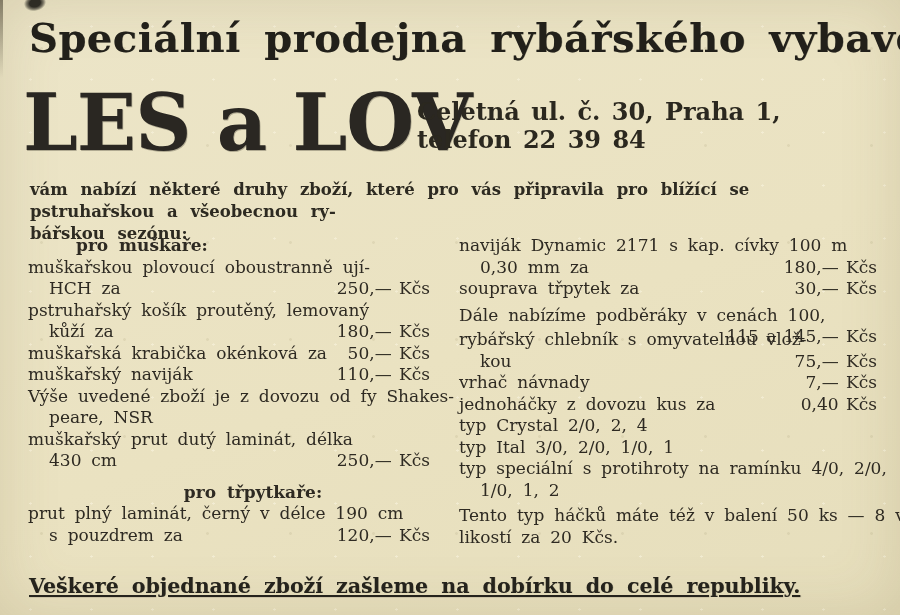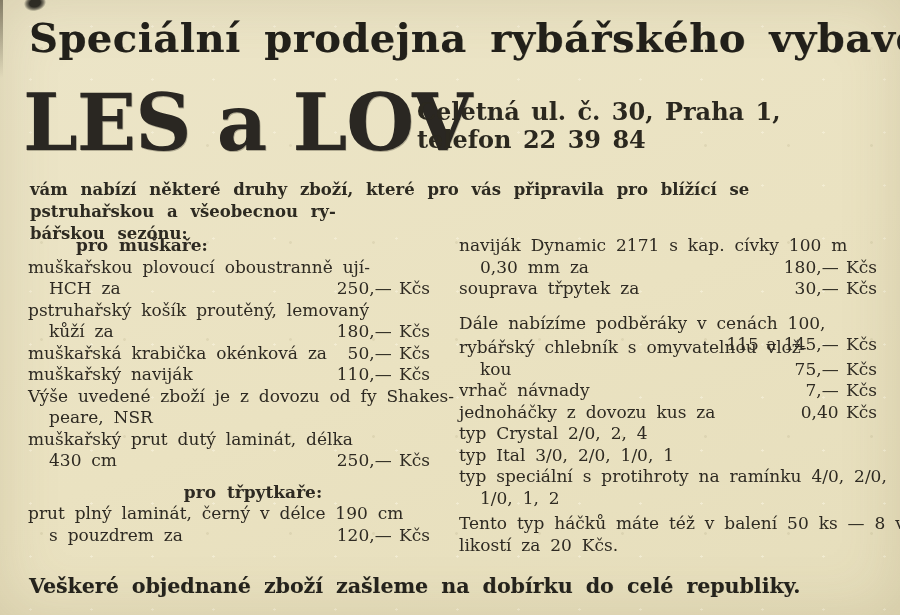--- a/index.html
+++ b/index.html
@@ -37,26 +37,27 @@
     font-size:16.5px;font-weight:bold;line-height:22px;
     color:#2d2a21;word-spacing:7px;
   }
   .col{position:absolute;top:235px;font-size:17px;line-height:21.5px;word-spacing:4.5px;}
   .col-left{left:28px;width:402px;}
   .col-right{left:459px;width:418px;}
   .ln{position:relative;white-space:nowrap;}
   .ln .prc{position:absolute;right:0;top:0;word-spacing:2px;}
   .ind{padding-left:21px;}
   .hd{font-weight:bold;word-spacing:5px;margin-left:48px;}
-  .g10{margin-top:10px;text-align:center;} .g5{margin-top:13px;} .g4{margin-top:4px;} .g3{margin-top:3px;}
+  .g10{margin-top:10px;text-align:center;} .g5{margin-top:5px;} .g4{margin-top:4px;} .g3{margin-top:3px;}
   .footer{
     position:absolute;left:29px;top:574px;
     font-size:20.5px;font-weight:bold;color:#25231c;
     word-spacing:6px;white-space:nowrap;
     text-shadow:.4px .4px 0 rgba(40,36,26,.3);
+    text-decoration:underline;
   }
   .ink-blob{
     position:absolute;left:24px;top:-5px;width:22px;height:16px;
     background:radial-gradient(ellipse at center,#2e2c24 35%,rgba(46,44,36,.55) 55%,transparent 72%);
     transform:rotate(-12deg);
   }
   .edge-shadow-left{
     position:absolute;left:0;top:0;width:3px;height:78px;
     background:linear-gradient(to bottom,rgba(58,52,36,.55),rgba(58,52,36,0));
   }

